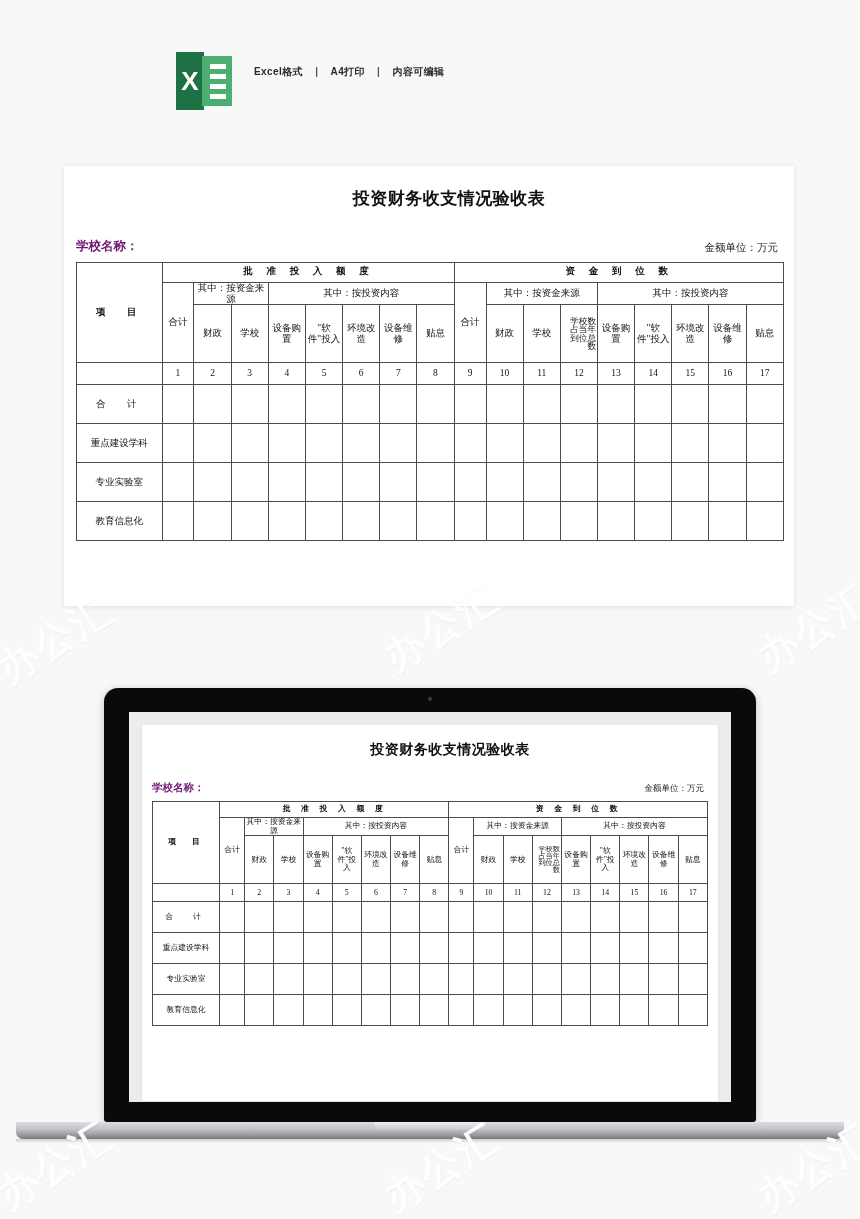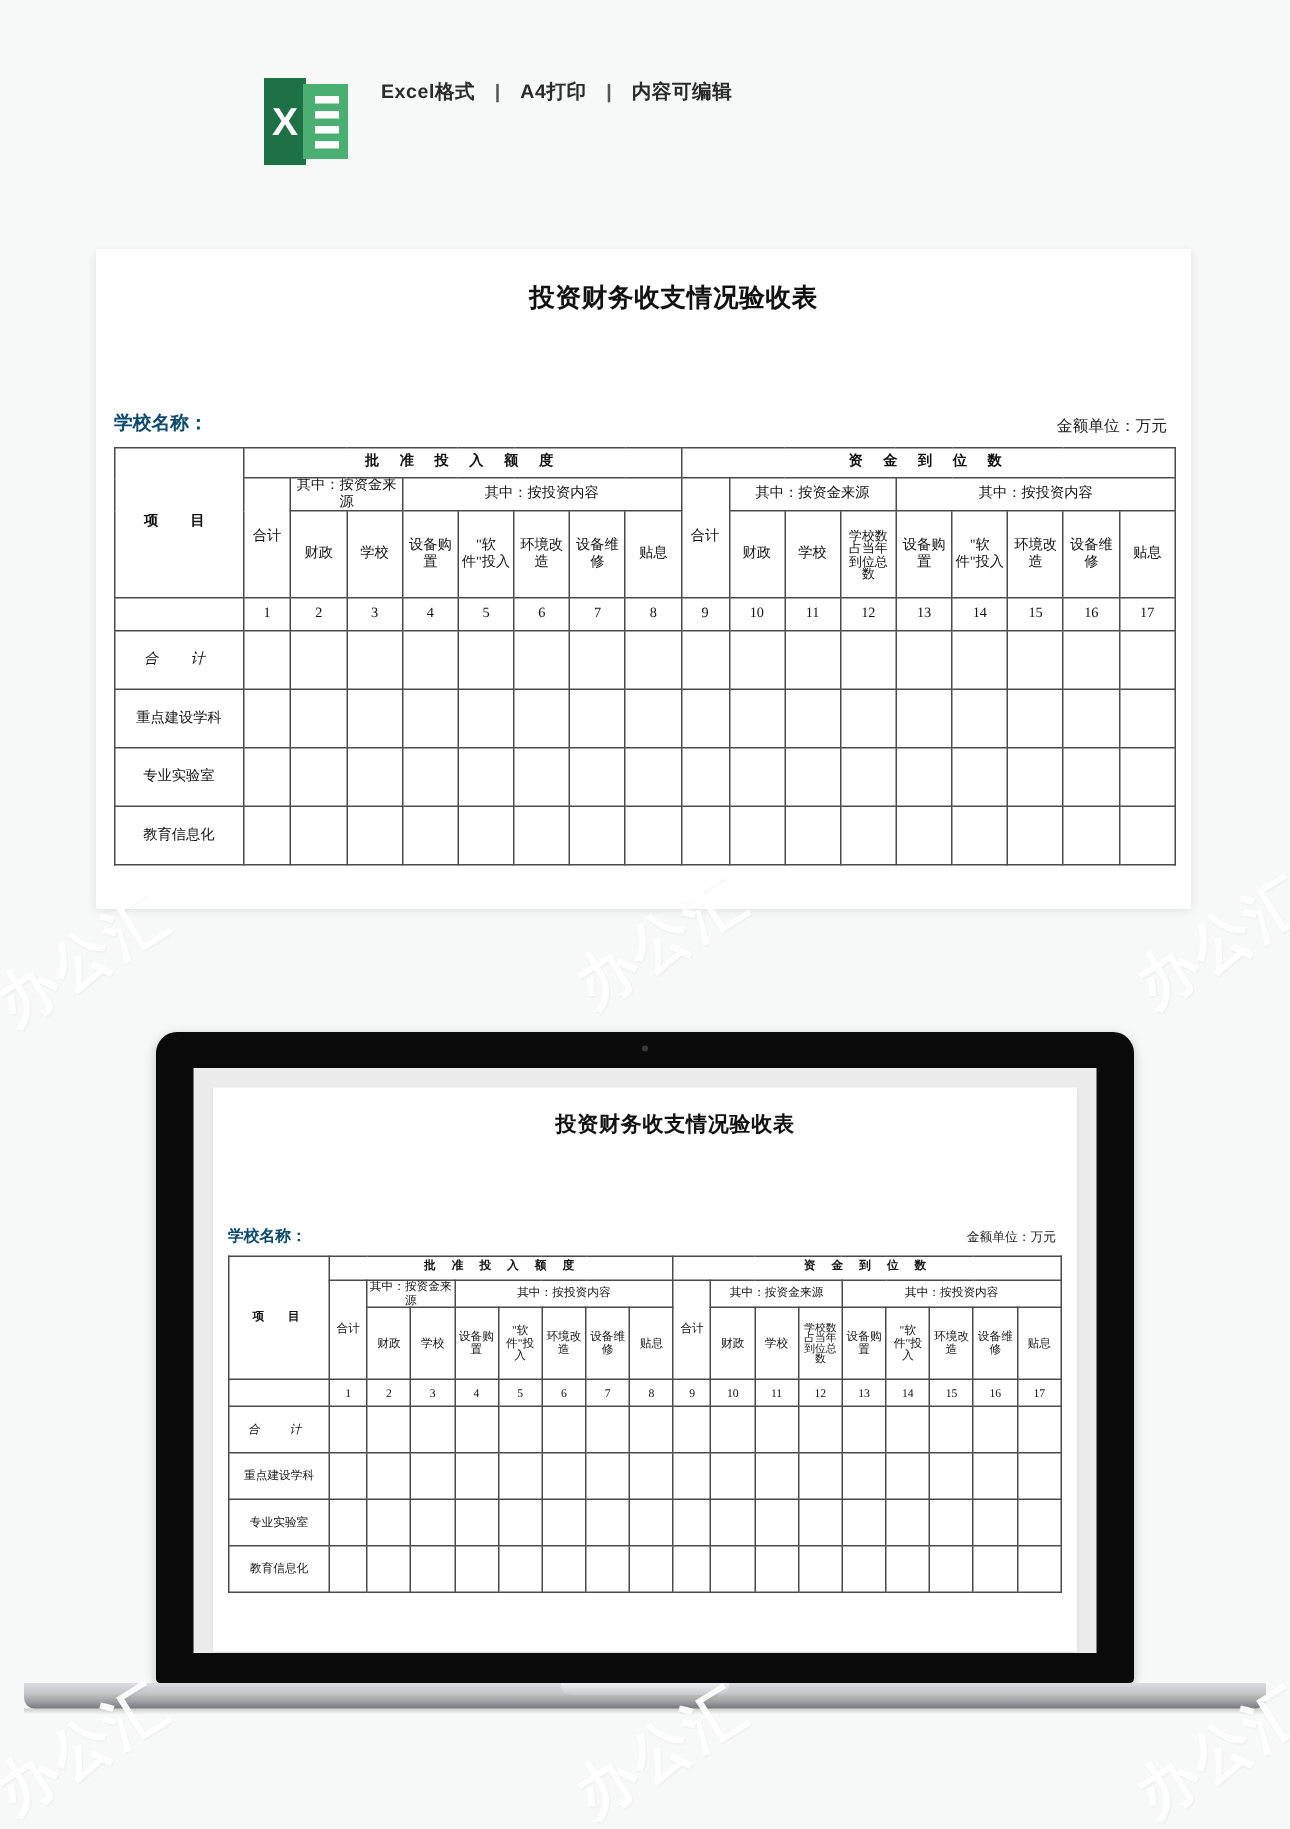--- a/index.html
+++ b/index.html
@@ -45,21 +45,21 @@
     display: flex; align-items: center; justify-content: center;
     font-family: "Liberation Sans", sans-serif;
   }
   .xls-icon .bar { position: absolute; background: #fff; }
   .hdr-text { margin-left: 22px; padding-top: 2px; }
   .hdr-title {
     color: #2b8a3e; font-size: 24px; font-weight: 700; letter-spacing: .5px;
     line-height: 30px; white-space: nowrap;
   }
   .hdr-sub {
-    margin-top: 0; color: #2a2a2a; font-size: 13px; font-weight: 700;
+    margin-top: 13px; color: #2a2a2a; font-size: 10px; font-weight: 700;
     letter-spacing: .4px; white-space: nowrap;
   }
   .hdr-sub .sep { color: #555; font-weight: 700; padding: 0 9px; }
 
   
   .doc-card {
     position: absolute; left: 64px; top: 166px; width: 730px; height: 440px;
     background: #ffffff;
     box-shadow: 0 1px 6px rgba(0,0,0,0.10);
     z-index: 2;
@@ -67,21 +67,21 @@
   .doc-title {
     text-align: center; font-family: "Liberation Serif", "DejaVu Serif", serif;
     font-size: 17px; font-weight: 700; color: #111;
     padding-top: 21px; letter-spacing: .5px; padding-left: 40px;
   }
   .doc-meta {
     display: flex; justify-content: space-between; align-items: flex-end;
     padding: 28px 16px 0 12px;
     font-family: "Liberation Serif", "DejaVu Serif", serif;
   }
-  .doc-meta .school { font-size: 12.5px; font-weight: 700; color: #0c4a6e; margin-top: 36px; }
+  .doc-meta .school { font-size: 12.5px; font-weight: 700; color: #701a75; }
   .doc-meta .unit { font-size: 10.5px; color: #222; }
 
   
   .tbl-wrap { padding: 7px 10px 0 12px; }
   table.grid {
     border-collapse: collapse; width: 100%; table-layout: fixed;
     font-family: "Liberation Serif", "DejaVu Serif", serif;
     color: #111;
   }
   table.grid td {
@@ -91,23 +91,23 @@
     padding: 0 1px;
     overflow: hidden;
   }
   td.grp { font-size: 11.5px; font-weight: 700; letter-spacing: 4px; height: 20px; font-family: Liberation Mono, monospace; }
   td.sub { font-size: 9.5px; text-align: left; padding-left: 3px; height: 20px; line-height: 1.08; }
   td.item { font-size: 12px; font-weight: 700; letter-spacing: 6px; }
   td.vlabel { font-size: 9.5px; line-height: 1.1; }
   td.vlabel.tight { font-size: 8.6px; line-height: 1.0; }
   td.num { height: 22px; font-size: 10px; }
   td.rowlabel { font-size: 10.5px; height: 39px; }
-  td.rowlabel.sp { letter-spacing: 6px; font-style: italic; }
+  td.rowlabel.sp { letter-spacing: 6px; }
   td.blank { height: 39px; }
-  .clip { max-height: 46px; overflow: hidden; display: block; }
+  .clip { max-height: 46px; overflow: hidden; display: block; text-align: right; }
 
   
   .laptop { position: absolute; left: 0; top: 688px; width: 860px; height: 470px; z-index: 3; }
   .lid {
     position: absolute; left: 104px; top: 0; width: 652px; height: 434px;
     background: #0a0a0a;
     border-radius: 14px 14px 3px 3px;
     box-shadow: 0 2px 8px rgba(0,0,0,0.22);
   }
   .cam { position: absolute; left: 50%; top: 9px; width: 4px; height: 4px; margin-left: -2px;

